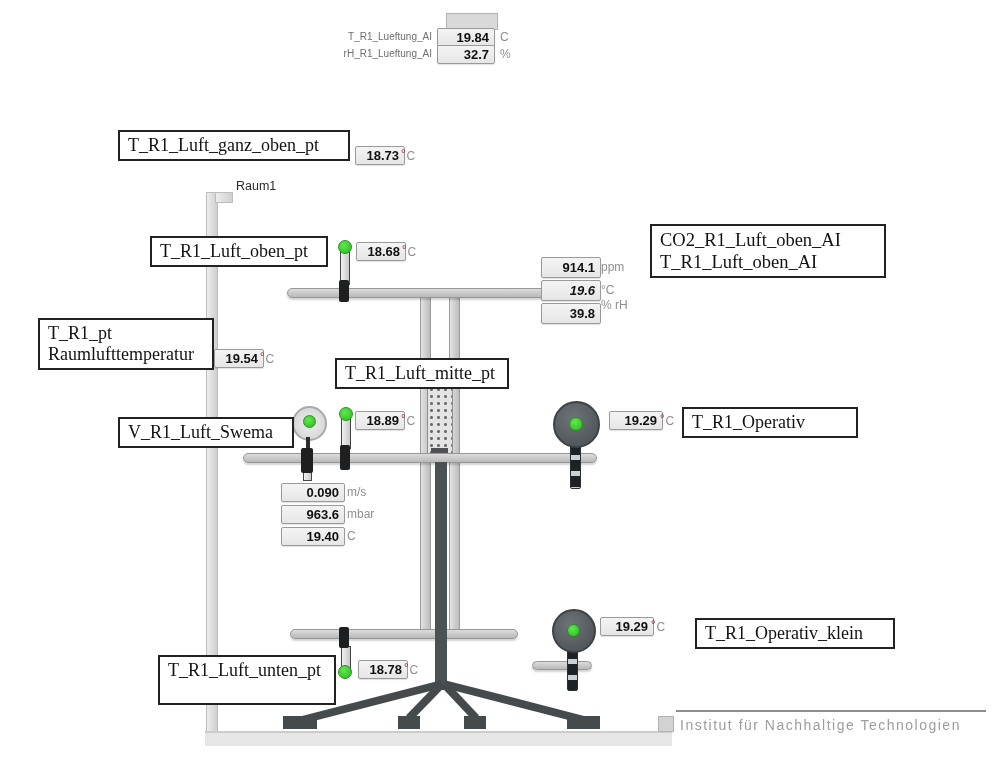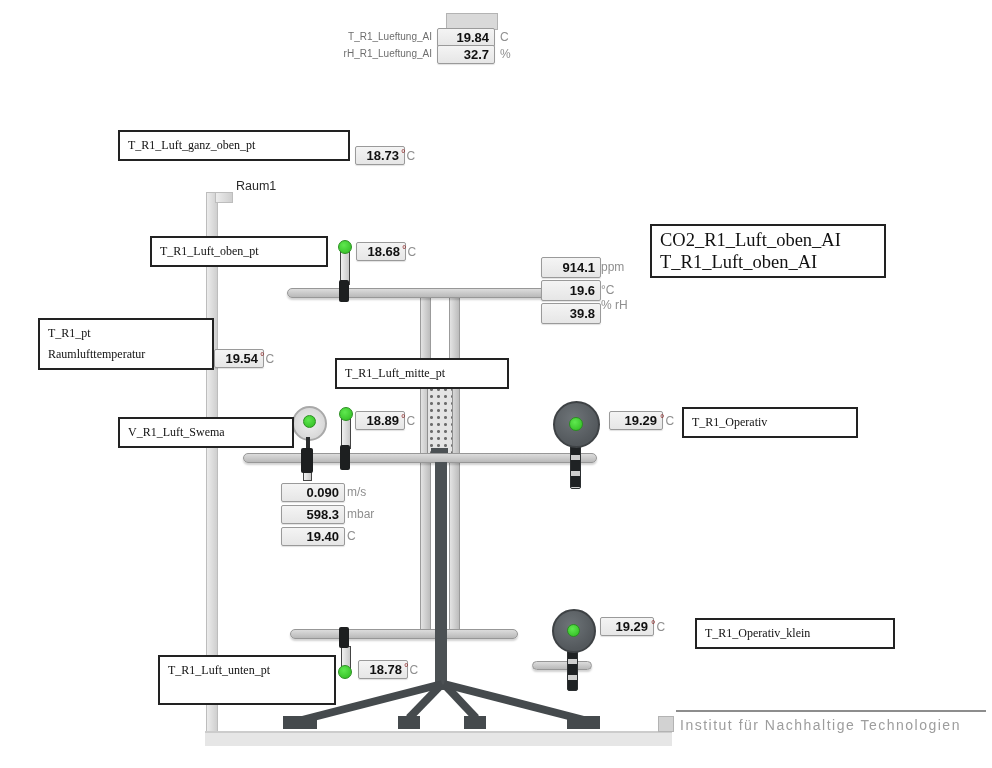--- a/index.html
+++ b/index.html
@@ -1,20 +1,20 @@
 <!DOCTYPE html>
 <html><head>
 <meta charset="utf-8">
 <style>
   html,body{margin:0;padding:0;background:#fff;}
   #stage{position:relative;width:992px;height:768px;background:#ffffff;overflow:hidden;
          font-family:"Liberation Sans",sans-serif;}
   
   .lbox{position:absolute;background:#fff;border:2px solid #222;color:#111;
-        font-family:"Liberation Serif",serif;font-size:12px;line-height:21px;
+        font-family:"Liberation Serif",serif;font-size:18px;line-height:21px;
         padding:3px 8px;white-space:nowrap;z-index:6;}
   .lbox.wrap{white-space:normal;word-break:break-all;}
   
   .val{position:absolute;background:linear-gradient(#f4f4f4,#e6e6e6);
        border:1px solid #9a9a9a;border-radius:2px;color:#111;
        font-weight:bold;font-size:13px;line-height:15px;text-align:right;
        padding:1px 5px;z-index:7;box-shadow:0 1px 1px rgba(0,0,0,.12);}
   .unit{position:absolute;color:#8f8f8f;font-size:12px;z-index:7;white-space:nowrap;}
   .deg{color:#8b2222;font-size:11px;vertical-align:3px;margin-right:1px;}
   .toplabel{position:absolute;color:#6e6e6e;font-size:10px;text-align:right;z-index:7;white-space:nowrap;}
@@ -103,21 +103,21 @@
   <div class="probe-dot" style="left:338px;top:240px;"></div>
   <div class="val" style="left:356px;top:242px;width:38px;">18.68</div>
   <div class="unit" style="left:402px;top:243px;"><span class="deg">°</span><span>C</span></div>
 
   <div class="lbox" style="left:650px;top:224px;width:216px;font-size:18.5px;line-height:22px;">
     <div>CO2_R1_Luft_oben_AI</div>
     <div>T_R1_Luft_oben_AI</div>
   </div>
   <div class="val" style="left:541px;top:257px;width:48px;height:17px;line-height:17px;">914.1</div>
   <div class="unit" style="left:601px;top:260px;">ppm</div>
-  <div class="val" style="left:541px;top:280px;width:48px;height:17px;line-height:17px;">19.6</div>
+  <div class="val" style="left:541px;top:280px;width:48px;height:17px;line-height:17px;font-style:italic;">19.6</div>
   <div class="unit" style="left:601px;top:283px;">°C</div>
   <div class="val" style="left:541px;top:303px;width:48px;height:17px;line-height:17px;">39.8</div>
   <div class="unit" style="left:601px;top:298px;">% rH</div>
 
   <div class="lbox" style="left:38px;top:318px;width:156px;">
     <div>T_R1_pt</div>
     <div>Raumlufttemperatur</div>
   </div>
   <div class="val" style="left:214px;top:349px;width:38px;">19.54</div>
   <div class="unit" style="left:260px;top:350px;"><span class="deg">°</span><span>C</span></div>
@@ -130,21 +130,21 @@
   <div class="unit" style="left:401px;top:412px;"><span class="deg">°</span><span>C</span></div>
 
   <div class="lbox" style="left:118px;top:417px;width:156px;">V_R1_Luft_Swema</div>
   <div class="swema-ring" style="left:292px;top:406px;width:31px;height:31px;"></div>
   <div class="probe-dot" style="left:303px;top:415px;width:11px;height:11px;"></div>
   <div class="rod" style="left:306px;top:437px;width:4px;height:13px;background:#2b2d2e;z-index:4;"></div>
   <div class="probe-clamp" style="left:301px;top:448px;width:12px;height:25px;"></div>
   <div class="probe-body" style="left:303px;top:471px;width:7px;height:8px;"></div>
   <div class="val" style="left:281px;top:483px;width:52px;">0.090</div>
   <div class="unit" style="left:347px;top:485px;">m/s</div>
-  <div class="val" style="left:281px;top:505px;width:52px;">598.3</div>
+  <div class="val" style="left:281px;top:505px;width:52px;">963.6</div>
   <div class="unit" style="left:347px;top:507px;">mbar</div>
   <div class="val" style="left:281px;top:527px;width:52px;">19.40</div>
   <div class="unit" style="left:347px;top:529px;">C</div>
 
   <div class="globe-stem" style="left:570px;top:443px;width:9px;height:44px;"></div>
   <div class="globe" style="left:553px;top:401px;width:43px;height:43px;"></div>
   <div class="probe-dot" style="left:569px;top:417px;"></div>
   <div class="val" style="left:609px;top:411px;width:42px;">19.29</div>
   <div class="unit" style="left:660px;top:412px;"><span class="deg">°</span><span>C</span></div>
   <div class="lbox" style="left:682px;top:407px;width:156px;">T_R1_Operativ</div>

